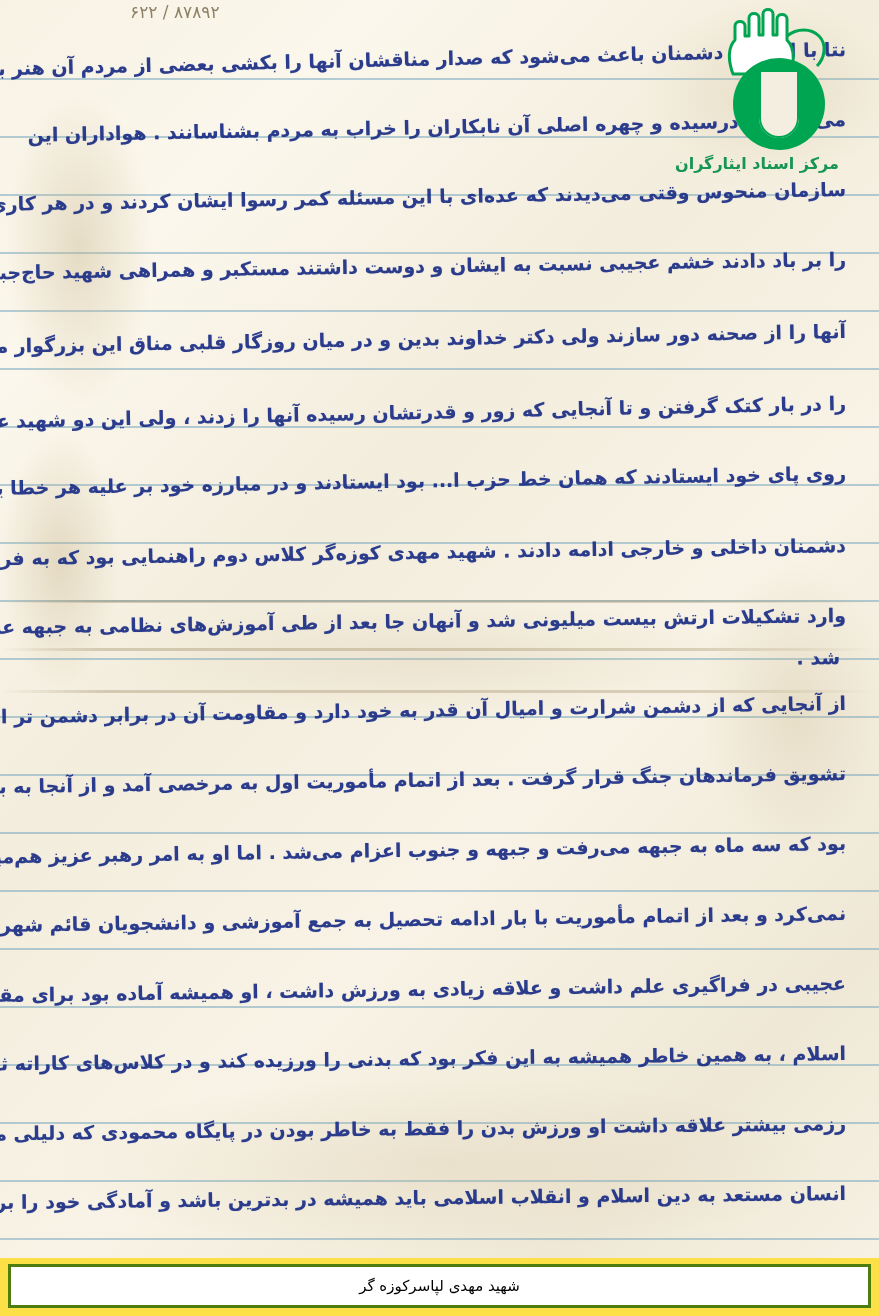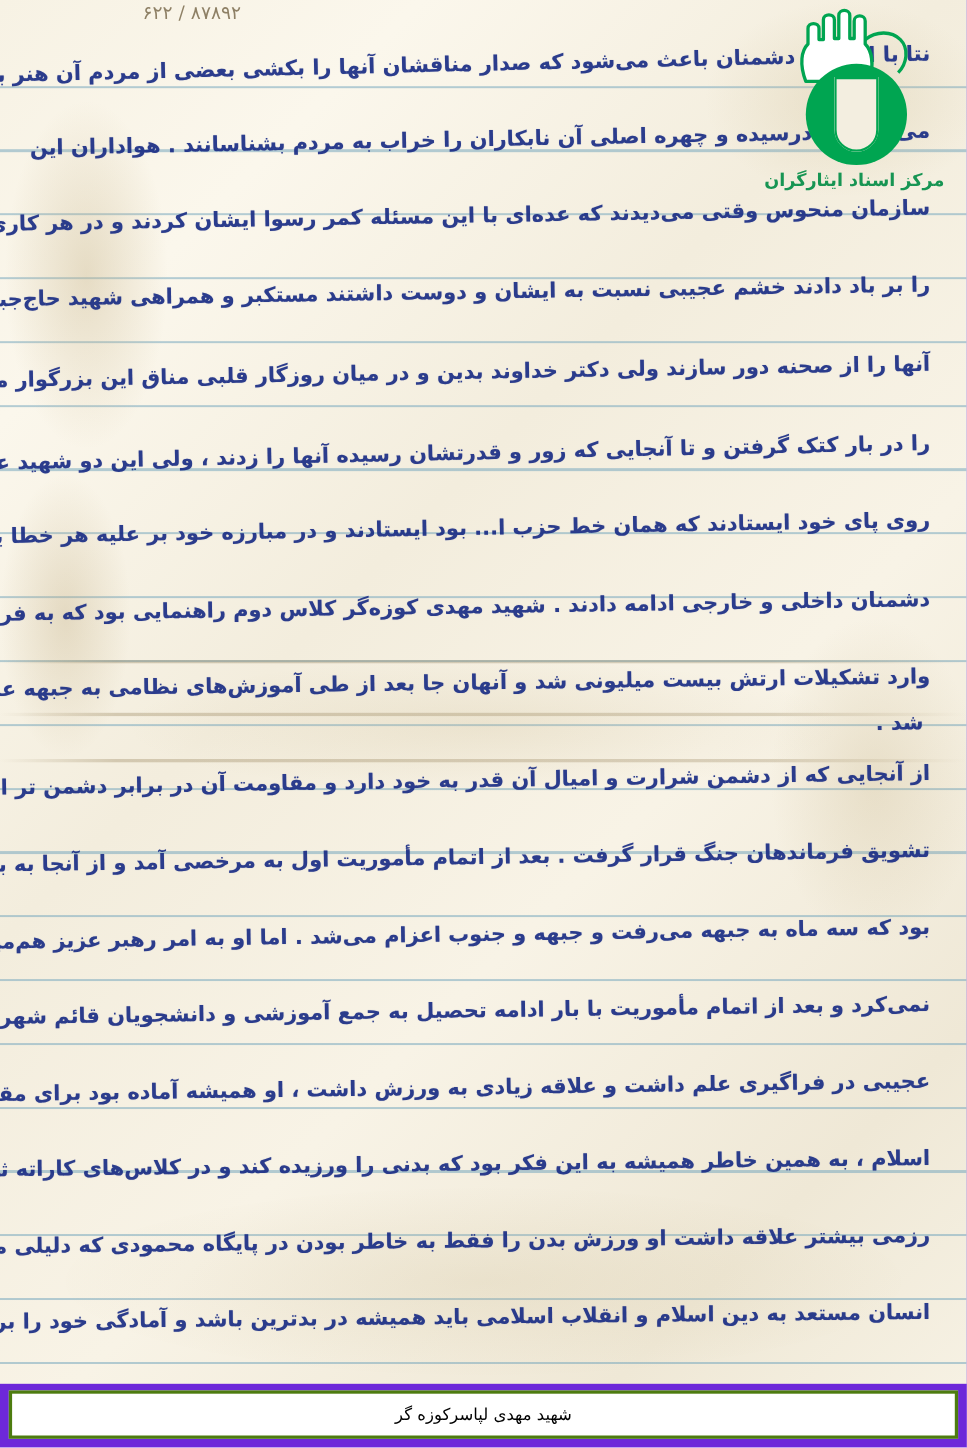--- a/index.html
+++ b/index.html
@@ -9,21 +9,21 @@
     background: #ffffff;
   }
   body {
     font-family: "Liberation Sans", sans-serif;
   }
   .page {
     position: relative;
     width: 879px;
     height: 1316px;
     margin: 0 auto;
-    background: #6d28d9;
+    background: #fde047;
     overflow: hidden;
     box-sizing: border-box;
   }
   
   .scan {
     position: absolute;
     left: 0;
     top: 0;
     width: 879px;
     height: 1258px;
@@ -123,21 +123,21 @@
     height: 68px;
     border-radius: 0 0 22px 22px;
     background: #f3eee0;
     box-shadow: inset 0 0 0 2px #00a551;
   }
   .wm-text {
     position: absolute;
     right: 6px;
     top: 148px;
     width: 184px;
-    text-align: right;
+    text-align: left;
     color: #008c45;
     font-family: "DejaVu Sans", sans-serif;
     font-size: 16px;
     font-weight: 700;
     direction: rtl;
     opacity: 0.9;
   }
 
   
   .archive-no {

